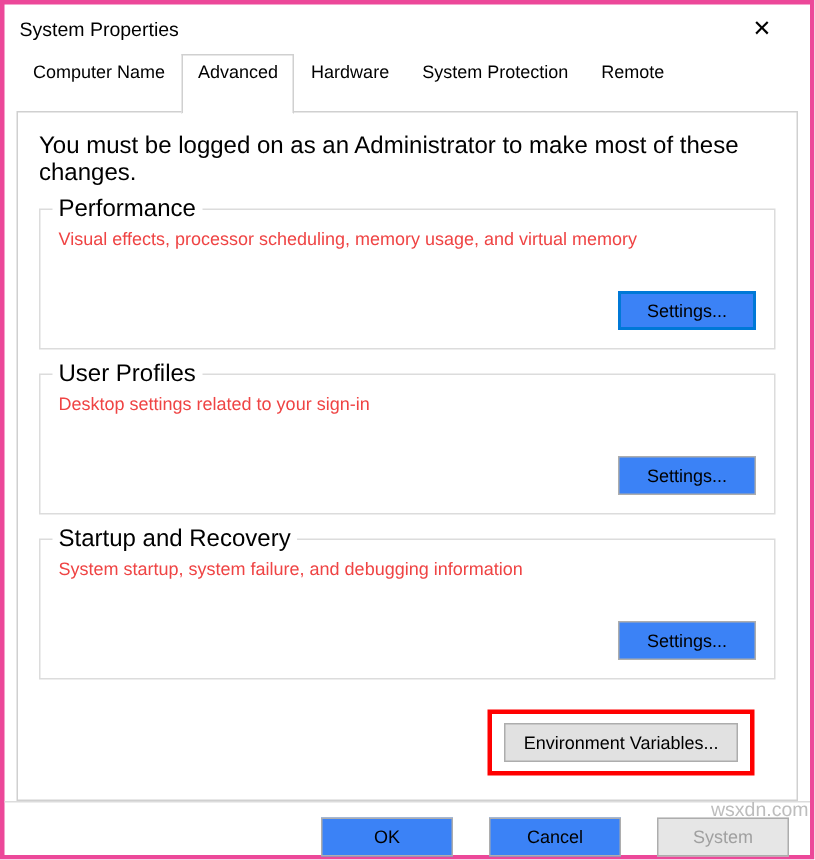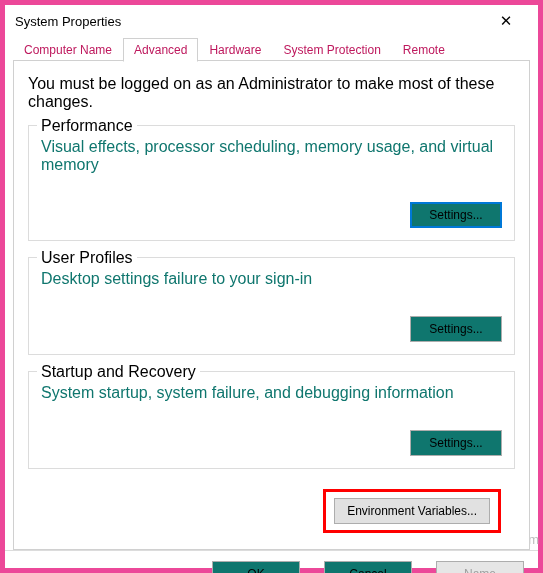--- a/index.html
+++ b/index.html
@@ -10,21 +10,21 @@
       font-size: 12px;
       background: #fff;
       width: 543px;
       height: 573px;
       overflow: hidden;
     }
     .window {
       width: 543px;
       height: 573px;
       background: #fff;
-      border: 5px solid #ec4899;
+      border: 3px solid #ec4899;
       display: flex;
       flex-direction: column;
     }
     .titlebar {
       display: flex;
       align-items: center;
       justify-content: space-between;
       padding: 6px 12px 6px 10px;
       height: 32px;
     }
@@ -49,23 +49,23 @@
       flex-direction: column;
     }
     .tabs {
       display: flex;
       align-items: flex-end;
       position: relative;
       top: 1px;
       z-index: 2;
     }
     .tab {
-      padding: 4px 10px 4px 10px;
-      font-size: 12px;
-      color: #be185d;
+      padding: 4px 10px 20px 10px;
+      font-size: 12px;
+      color: #000000;
       border: 1px solid transparent;
       border-bottom: none;
       cursor: default;
       position: relative;
     }
     .tab.active {
       background: #fff;
       border: 1px solid #d0d0d0;
       border-bottom: 1px solid #fff;
       margin-bottom: -1px;
@@ -92,33 +92,33 @@
     .group-legend {
       position: absolute;
       top: -9px;
       left: 8px;
       background: #fff;
       padding: 0 4px;
       font-size: 16px;
       color: #000;
     }
     .group-desc {
-      font-size: 16px;
-      color: #0f766e;
+      font-size: 12px;
+      color: #ef4444;
       margin-bottom: 28px;
     }
     .btn-row {
       display: flex;
       justify-content: flex-end;
     }
     .win-btn {
       min-width: 92px;
       height: 26px;
       border: 1px solid #adadad;
-      background: #0f766e;
+      background: #3b82f6;
       font-family: inherit;
       font-size: 12px;
       padding: 0 12px;
       cursor: default;
     }
     .win-btn.focused {
       border: 2px solid #0078d7;
       padding: 0 11px;
     }
     .win-btn.disabled {
@@ -192,21 +192,21 @@
       <div class="group">
         <div class="group-legend">Performance</div>
         <div class="group-desc">Visual effects, processor scheduling, memory usage, and virtual memory</div>
         <div class="btn-row">
           <button class="win-btn focused">Settings...</button>
         </div>
       </div>
 
       <div class="group">
         <div class="group-legend">User Profiles</div>
-        <div class="group-desc">Desktop settings failure to your sign-in</div>
+        <div class="group-desc">Desktop settings related to your sign-in</div>
         <div class="btn-row">
           <button class="win-btn">Settings...</button>
         </div>
       </div>
 
       <div class="group">
         <div class="group-legend">Startup and Recovery</div>
         <div class="group-desc">System startup, system failure, and debugging information</div>
         <div class="btn-row">
           <button class="win-btn">Settings...</button>
@@ -219,18 +219,18 @@
         </div>
       </div>
 
     </div>
 
   </div>
 
   <div class="footer">
     <button class="win-btn">OK</button>
     <button class="win-btn">Cancel</button>
-    <button class="win-btn disabled">Name</button>
+    <button class="win-btn disabled">System</button>
   </div>
 
   <div class="watermark">wsxdn.com</div>
 
 </div>
 
 </body></html>

